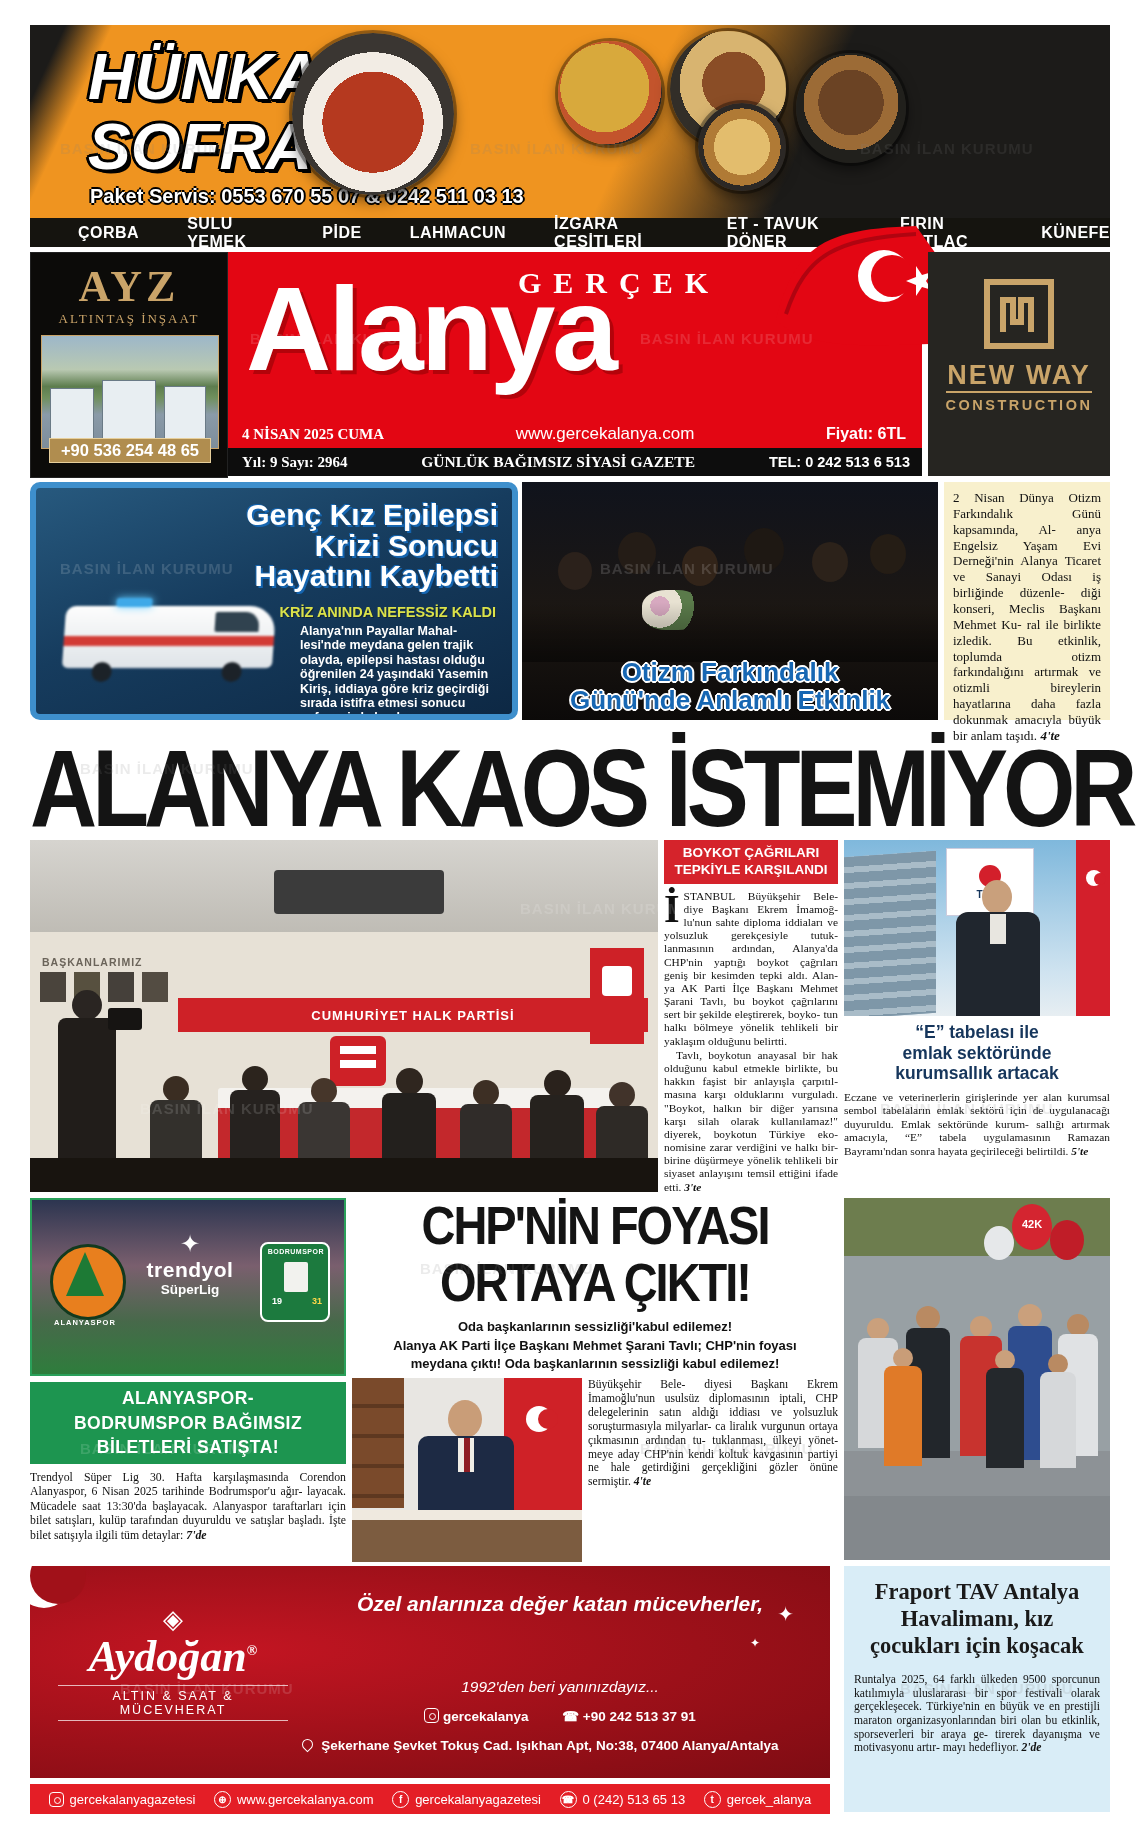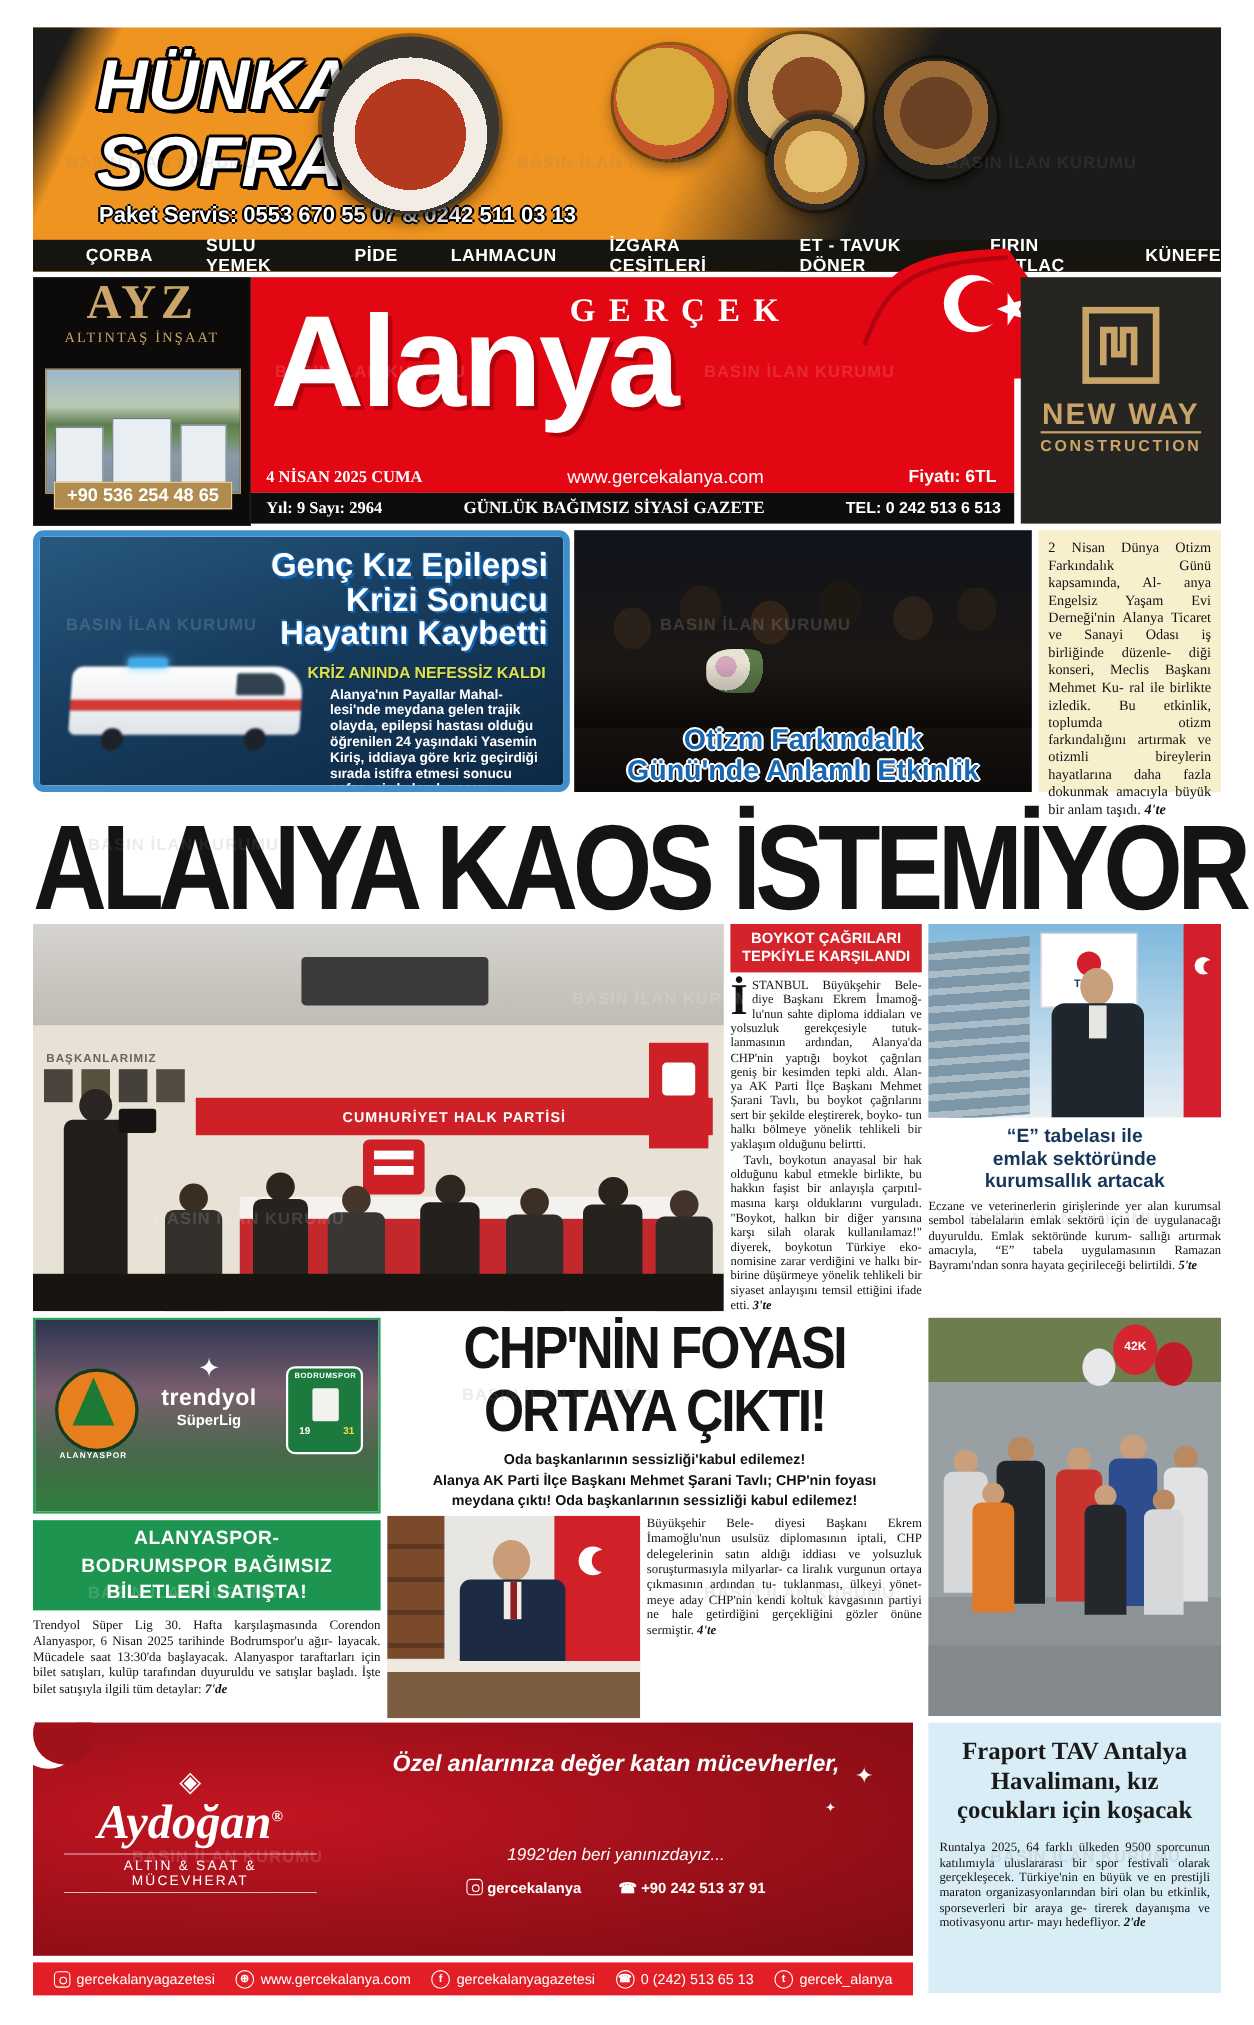--- a/index.html
+++ b/index.html
@@ -139,21 +139,21 @@
       <span>PİDE</span>
       <span>LAHMACUN</span>
       <span>İZGARA ÇEŞİTLERİ</span>
       <span>ET - TAVUK DÖNER</span>
       <span>FIRIN SÜTLAÇ</span>
       <span>KÜNEFE</span>
     </div>
   </div>
 
   <div class="abs ayz">
-    <div class="ayz-name" style="margin-top:0;">AYZ</div>
+    <div class="ayz-name" style="margin-top:12px;">AYZ</div>
     <div class="ayz-sub">ALTINTAŞ İNŞAAT</div>
     <div class="ayz-photo">
       <span class="ayz-bld" style="left:8px;top:52px;width:42px;height:50px;"></span>
       <span class="ayz-bld" style="left:60px;top:44px;width:52px;height:58px;"></span>
       <span class="ayz-bld" style="left:122px;top:50px;width:40px;height:52px;"></span>
     </div>
     <div class="ayz-phone">+90 536 254 48 65</div>
   </div>
 
   <div class="abs mast">
@@ -433,20 +433,24 @@
       <div>Özel anlarınıza değer katan mücevherler,</div>
     </div>
     <span class="abs sparkle" style="right:36px;top:36px;">✦</span>
     <span class="abs sparkle" style="right:70px;top:70px;font-size:12px;">✦</span>
     <div class="ayd-since">1992'den beri yanınızdayız...</div>
     <div class="ayd-row">
       <span class="ig" style="display:inline-block;vertical-align:-2px;"></span>
       <span style="margin-right:30px;">gercekalanya</span>
       <span>☎</span>
       <span>+90 242 513 37 91</span>
+    </div>
+    <div class="ayd-addr">
+      <span class="pin"></span>
+      <span>Şekerhane Şevket Tokuş Cad. Işıkhan Apt, No:38, 07400 Alanya/Antalya</span>
     </div>
   </div>
 
   <div class="abs foot">
     <span class="fitem">
         <span class="ig"></span>
         <span>gercekalanyagazetesi</span>
       </span>
     <span class="fitem">
         <span class="ficon">⊕</span>

